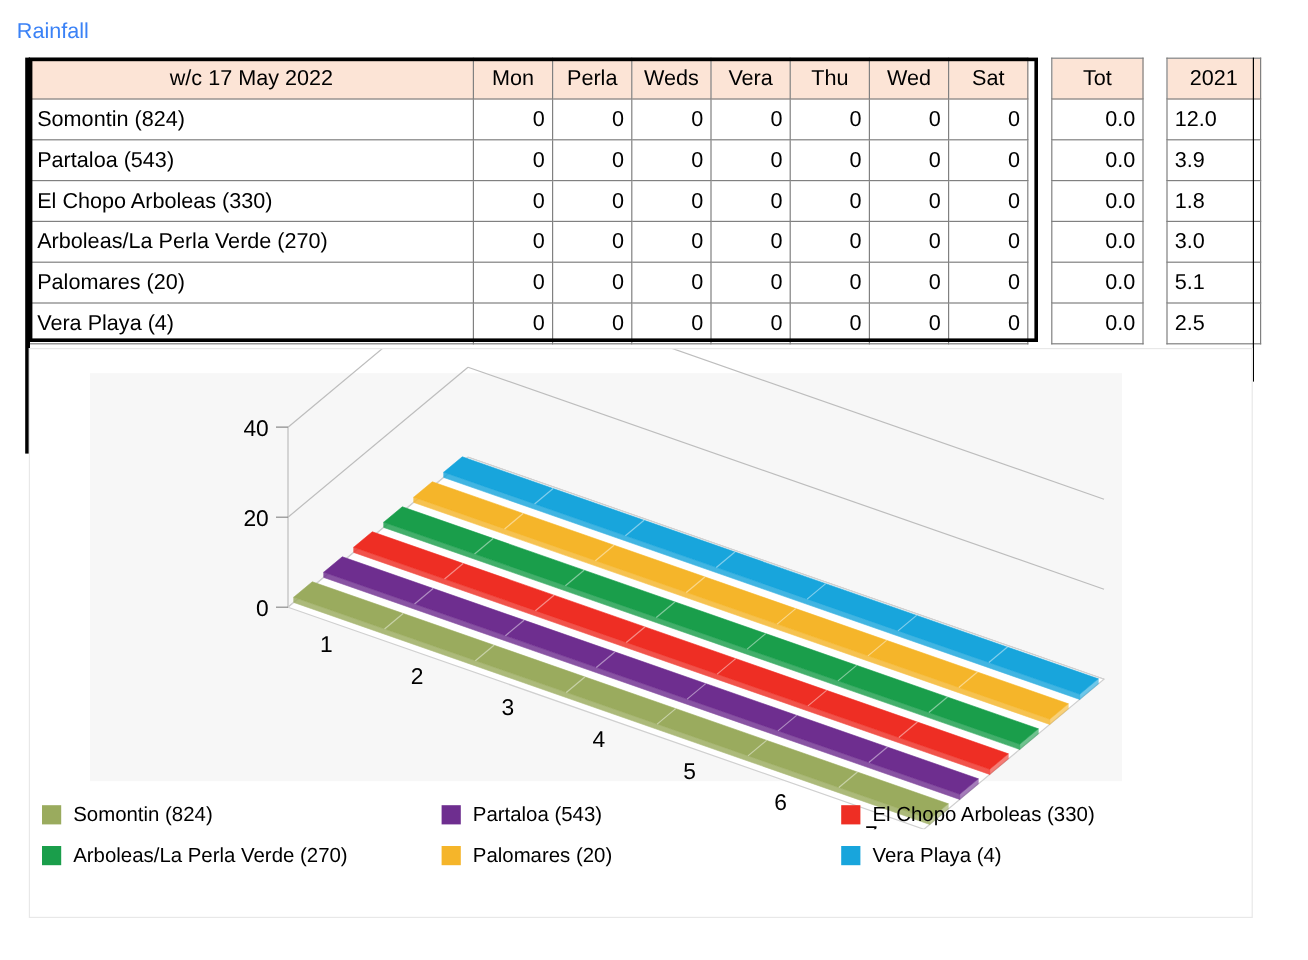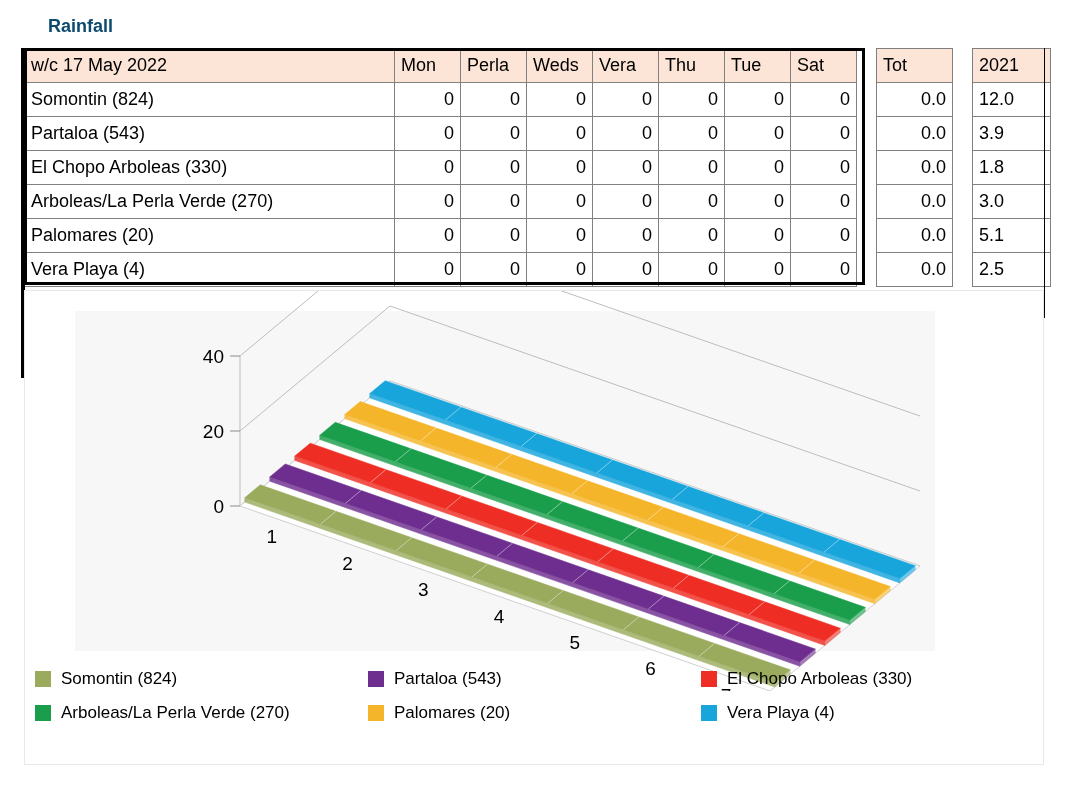--- a/index.html
+++ b/index.html
@@ -12,45 +12,45 @@
   #root {
     position: relative;
     width: 1090px; height: 800px;
     overflow: hidden;
     background: #ffffff;
   }
 
   
   .title {
     position: absolute;
-    left: 48px; top: 16px;
+    left: 14px; top: 16px;
     font-size: 18px;
-    font-weight: bold;
-    color: #0c4a6e;
+    font-weight: normal;
+    color: #3b82f6;
   }
 
   
   .table-wrap {
     position: absolute;
     left: 24px; top: 48px;
   }
   table.rain {
     border-collapse: collapse;
     font-size: 18px;
     color: #000;
   }
   table.rain td, table.rain th {
     border: 1px solid #808080;
     padding: 1px 6px;
     font-weight: normal;
     height: 34px;
     background: #ffffff;
     white-space: nowrap;
   }
-  table.rain th { text-align: left; }
+  table.rain th { text-align: center; }
   .hdr-day {
     background: #fce4d6 !important;
     text-align: left;
   }
   .name-col {
     width: 370px;
     text-align: left;
   }
   .day-col {
     width: 66px;
@@ -146,21 +146,21 @@
   <div class="table-wrap">
     <table class="rain">
       <thead>
         <tr>
           <th class="hdr-day name-col">w/c 17 May 2022</th>
           <th class="hdr-day day-col">Mon</th>
           <th class="hdr-day day-col">Perla</th>
           <th class="hdr-day day-col">Weds</th>
           <th class="hdr-day day-col">Vera</th>
           <th class="hdr-day day-col">Thu</th>
-          <th class="hdr-day day-col">Tue</th>
+          <th class="hdr-day day-col">Wed</th>
           <th class="hdr-day day-col">Sat</th>
           <th class="spacer-col"></th>
           <th class="hdr-day tot-col">Tot</th>
           <th class="spacer-col"></th>
           <th class="hdr-day year-col">2021</th>
         </tr>
       </thead>
       <tbody>
         <tr>
           <td class="name-col">Somontin (824)</td>

